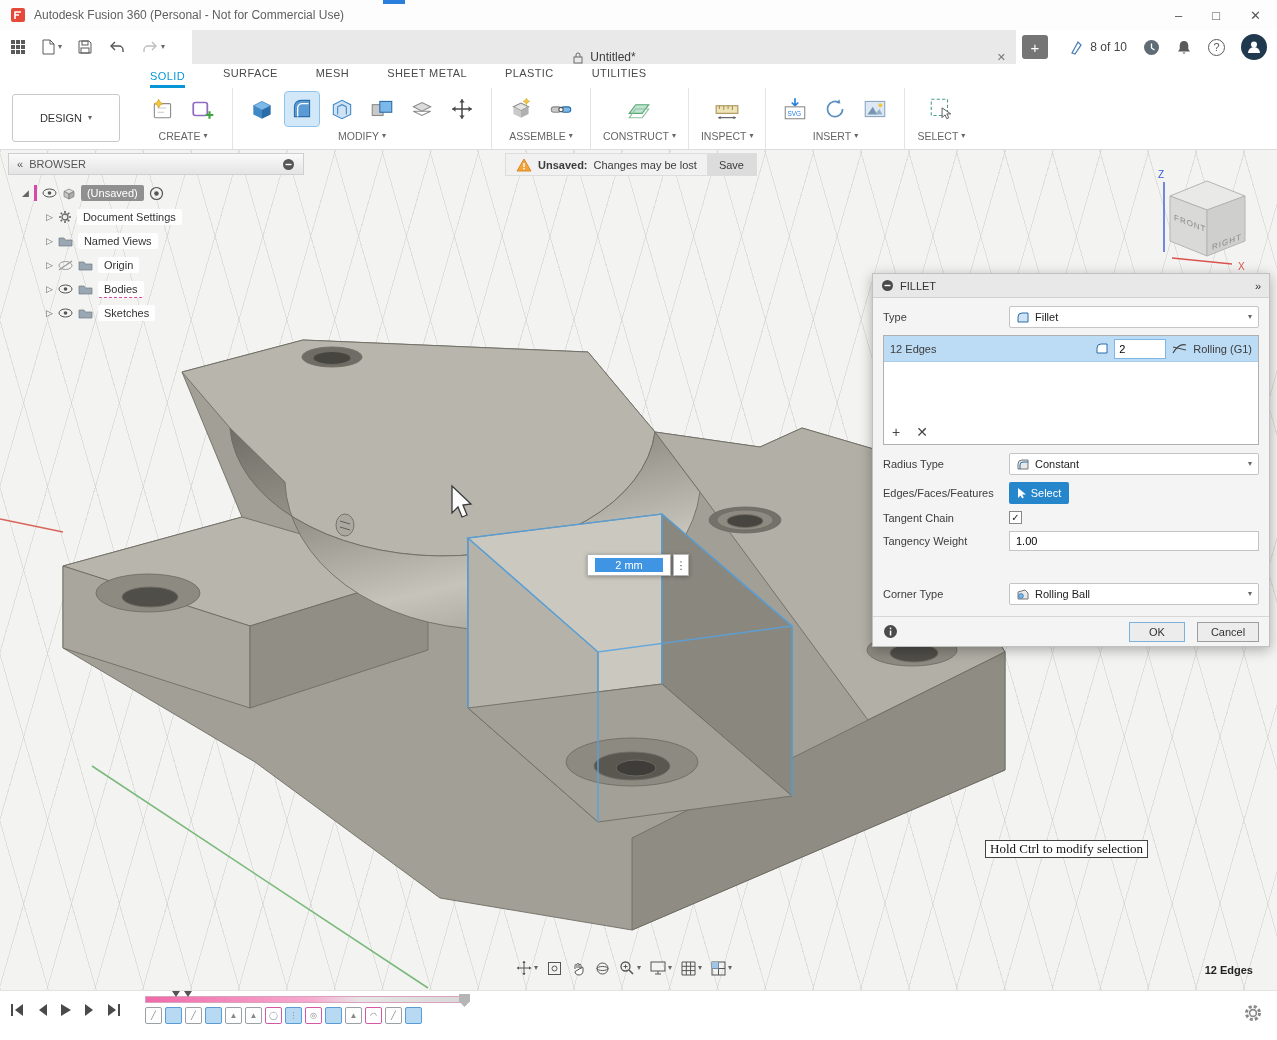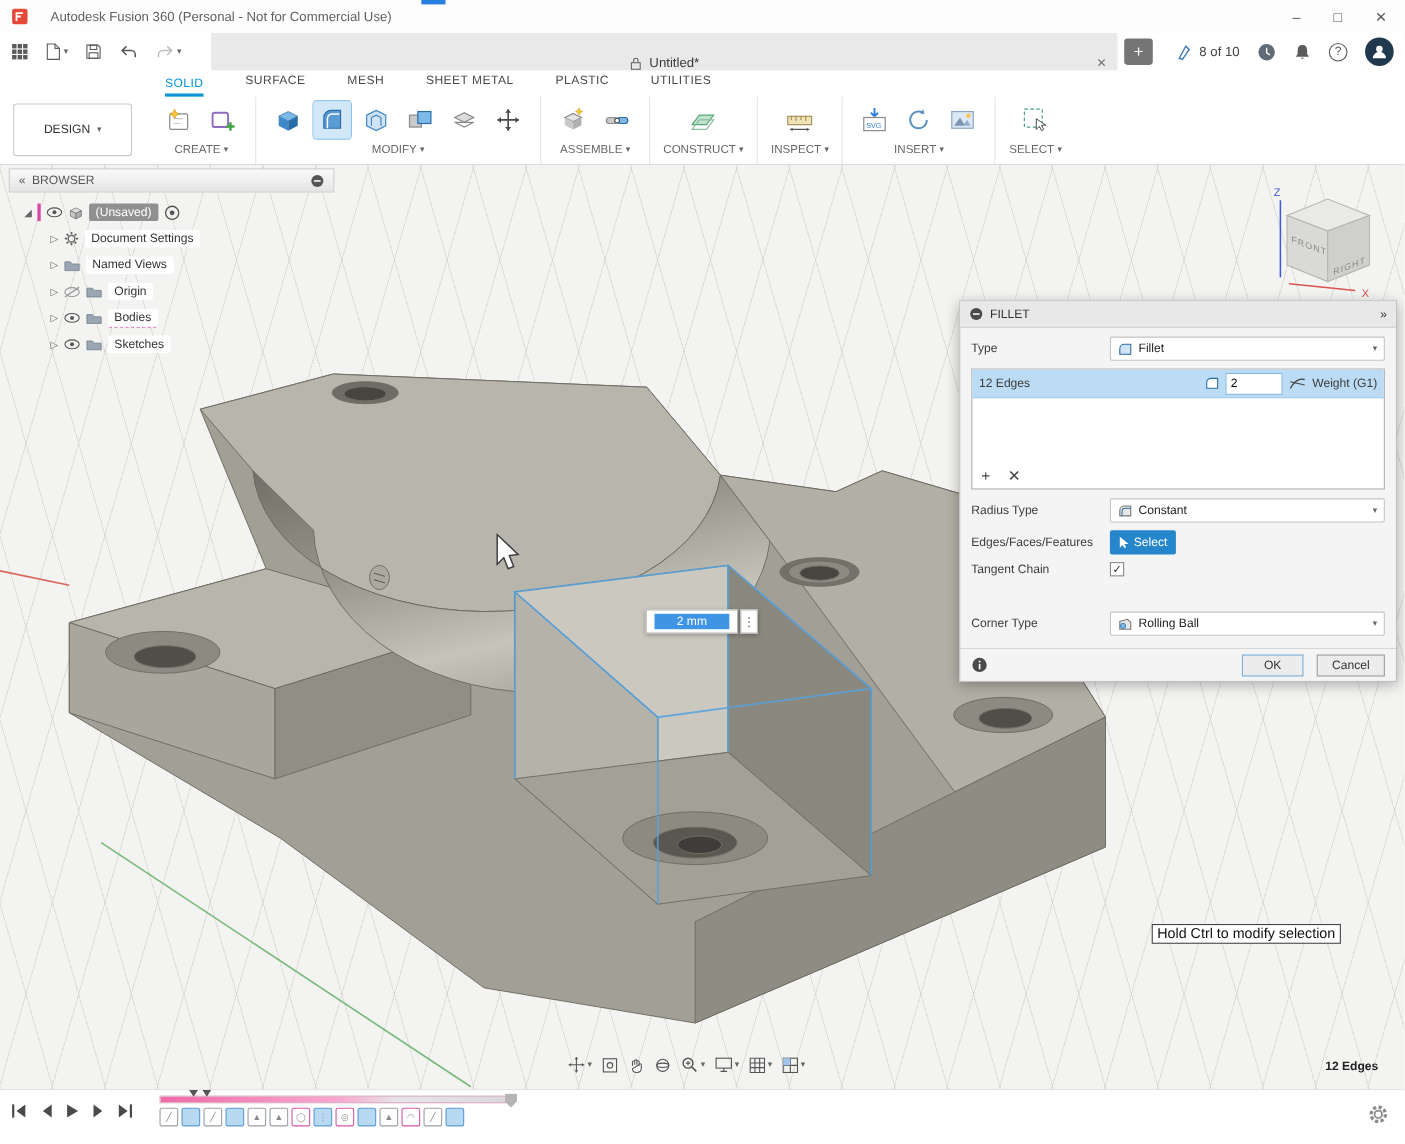--- a/index.html
+++ b/index.html
@@ -2,21 +2,21 @@
 <html><head>
 <meta charset="utf-8">
 <style>
 *{margin:0;padding:0;box-sizing:border-box}
 html,body{width:1277px;height:1040px}
 body{font-family:"Liberation Sans",sans-serif;background:#fff;position:relative;overflow:hidden;color:#3c3c3c;user-select:none}
 svg{display:block}
 .caret{font-size:8px;color:#666;line-height:1}
 
 .titlebar{height:30px;display:flex;align-items:center;padding:0 10px;background:#fdfdfd;position:relative}
-.title-text{font-size:12px;color:#5f5f5f;margin-left:20px}
+.title-text{font-size:12px;color:#5f5f5f;margin-left:8px}
 .top-strip{position:absolute;left:383px;top:0;width:22px;height:4px;background:#2a7fde}
 .win-controls{margin-left:auto;display:flex;gap:30px;align-items:center;color:#555;font-size:13px;padding-right:6px}
 .win-controls span{cursor:default}
 
 .quickbar{height:34px;background:#fff;position:relative;display:flex;align-items:center}
 .qleft{display:flex;align-items:center;gap:15px;padding-left:10px}
 .qbtn{display:flex;align-items:center;gap:2px}
 .tabstrip{position:absolute;left:192px;width:824px;top:0;height:34px;background:#e9e9e9;display:flex;align-items:flex-end;justify-content:center}
 .doc-tab{display:flex;align-items:center;gap:6px;font-size:12px;color:#3c3c3c}
 .tab-close{position:absolute;right:10px;font-size:11px;color:#777}
@@ -85,21 +85,21 @@
 .dfoot .sp{flex:1}
 .dbtn{height:20px;border:1px solid #9e9e9e;background:#ececec;display:flex;align-items:center;justify-content:center;font-size:11px;color:#333}
 .dbtn.ok{width:56px;border-color:#7ab1dd}
 .dbtn.cancel{width:62px}
 
 .dim{position:absolute;left:587px;top:404px;display:flex;align-items:center;gap:2px}
 .dim-box{height:22px;background:#fff;border:1px solid #b5b5b5;box-shadow:0 1px 4px rgba(0,0,0,.3);display:flex;align-items:center;padding:0 6px;min-width:84px;justify-content:center}
 .dim-box span{background:#3f94e4;color:#fff;font-size:11px;padding:1px 20px}
 .dim-handle{height:22px;width:16px;background:#fff;border:1px solid #b5b5b5;box-shadow:0 1px 4px rgba(0,0,0,.3);display:flex;align-items:center;justify-content:center;color:#555;font-size:11px}
 
-.tip{position:absolute;left:1047px;top:690px;background:#fff;border:1px solid #444;font-family:Liberation Sans, sans-serif;font-size:13px;color:#111;padding:0 4px;line-height:16px}
+.tip{position:absolute;left:985px;top:690px;background:#fff;border:1px solid #444;font-family:Liberation Serif, serif;font-size:13px;color:#111;padding:0 4px;line-height:16px}
 
 .comments{position:absolute;left:8px;top:806px;width:312px}
 .navbar{position:absolute;left:516px;top:810px;display:flex;align-items:center;gap:9px}
 .nbtn{display:flex;align-items:center;gap:2px}
 .status{position:absolute;right:24px;top:814px;font-size:11px;font-weight:bold;color:#222}
 
 .timeline{position:absolute;top:990px;left:0;width:1277px;height:50px;background:#fff;border-top:1px solid #e3e3e3}
 .play{position:absolute;left:10px;top:12px;display:flex;gap:12px;align-items:center}
 .tl-wrap{position:absolute;left:145px;top:5px;width:318px}
 .tl-bar{height:7px;background:linear-gradient(90deg,#ef6aa8,#f7a9cf 52%,#e6e6e6 68%,#d9d9d9);border:1px solid #d9a3bd;position:relative}
@@ -524,20 +524,32 @@
             <circle cx="7.5" cy="5" r="1.8" fill="#555"></circle>
           </svg>
         <svg width="15" height="12">
             <path d="M1 3h5l1.5 2H14v6H1z" fill="#9aa7b2" stroke="#6f7d88" stroke-width=".7"></path>
           </svg>
         <span class="chip">Sketches</span>
       </div>
     </div>
   </div>
 
+  <div class="warnbar">
+    <div class="seg">
+      <svg width="16" height="14">
+          <polygon points="8,1 15,13 1,13" fill="#f2a33c" stroke="#d88b22"></polygon>
+          <rect x="7.3" y="5" width="1.4" height="4" fill="#fff"></rect>
+          <rect x="7.3" y="10" width="1.4" height="1.4" fill="#fff"></rect>
+        </svg>
+      <b>Unsaved:</b>
+      <span>Changes may be lost</span>
+    </div>
+    <div class="save-chip">Save</div>
+  </div>
 
   <div class="viewcube">
     <svg width="118" height="110">
       <text x="6" y="14" font-size="10" fill="#3b5bd6">Z</text>
       <line x1="12" y1="88" x2="12" y2="18" stroke="#3b5bd6" stroke-width="1.4"></line>
       <polygon points="18,32 55,17 93,32 55,46" fill="#e9e9e7" stroke="#b5b5b3"></polygon>
       <polygon points="18,32 55,46 55,92 18,77" fill="#d9d9d7" stroke="#b5b5b3"></polygon>
       <polygon points="55,46 93,32 93,77 55,92" fill="#cfcfcd" stroke="#b5b5b3"></polygon>
       <text font-size="8" fill="#8a8a8a" letter-spacing="1" transform="matrix(1,0.38,0,1,22,56)">FRONT</text>
       <text font-size="8" fill="#8a8a8a" letter-spacing="1" transform="matrix(1,-0.37,0,1,60,86)">RIGHT</text>
@@ -574,21 +586,21 @@
         <div class="selrow">
           <span class="cnt">12 Edges</span>
           <svg width="13" height="13">
               <path d="M2 11V6a4 4 0 0 1 4-4h6v9z" fill="#fff" stroke="#2a6da8"></path>
             </svg>
           <input class="num-input" value="2" style="">
           <svg width="15" height="13">
               <path d="M1 11 Q7 1 14 3" fill="none" stroke="#444" stroke-width="1.2"></path>
               <line x1="1" y1="5" x2="14" y2="8" stroke="#444"></line>
             </svg>
-          <span>Weight (G1)</span>
+          <span>Rolling (G1)</span>
         </div>
         <div class="addrow">
           <span>+</span>
           <span>✕</span>
         </div>
       </div>
       <div class="drow">
         <span class="dlabel">Radius Type</span>
         <div class="dctl">
             <div class="dropdown">
@@ -610,20 +622,26 @@
                 <path d="M1 1v10l2.6-2.6 1.6 3 1.6-.8-1.6-3H9z" fill="#fff"></path>
               </svg>
           <span>Select</span>
         </div>
           </div>
       </div>
       <div class="drow">
         <span class="dlabel">Tangent Chain</span>
         <div class="dctl">
             <div class="checkbox">✓</div>
+          </div>
+      </div>
+      <div class="drow">
+        <span class="dlabel">Tangency Weight</span>
+        <div class="dctl">
+            <input class="winput" value="1.00" style="">
           </div>
       </div>
       <div class="drow" style="margin-top:32px">
         <span class="dlabel">Corner Type</span>
         <div class="dctl">
             <div class="dropdown">
           <svg width="13" height="13">
                 <path d="M2 11 2 4 9 2 12 5 12 11z" fill="#e8e8e8" stroke="#777"></path>
                 <circle cx="5" cy="8" r="2.4" fill="#7cb9e8" stroke="#2a6da8" stroke-width=".7"></circle>
               </svg>

